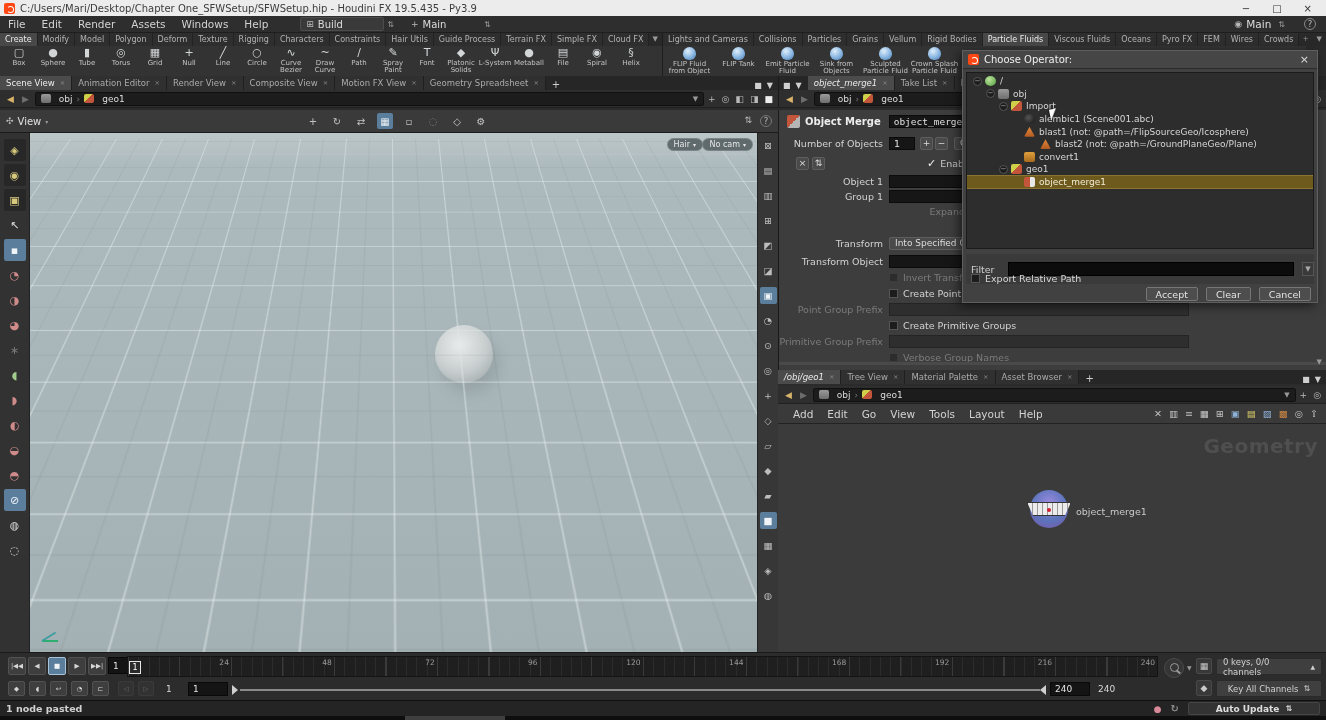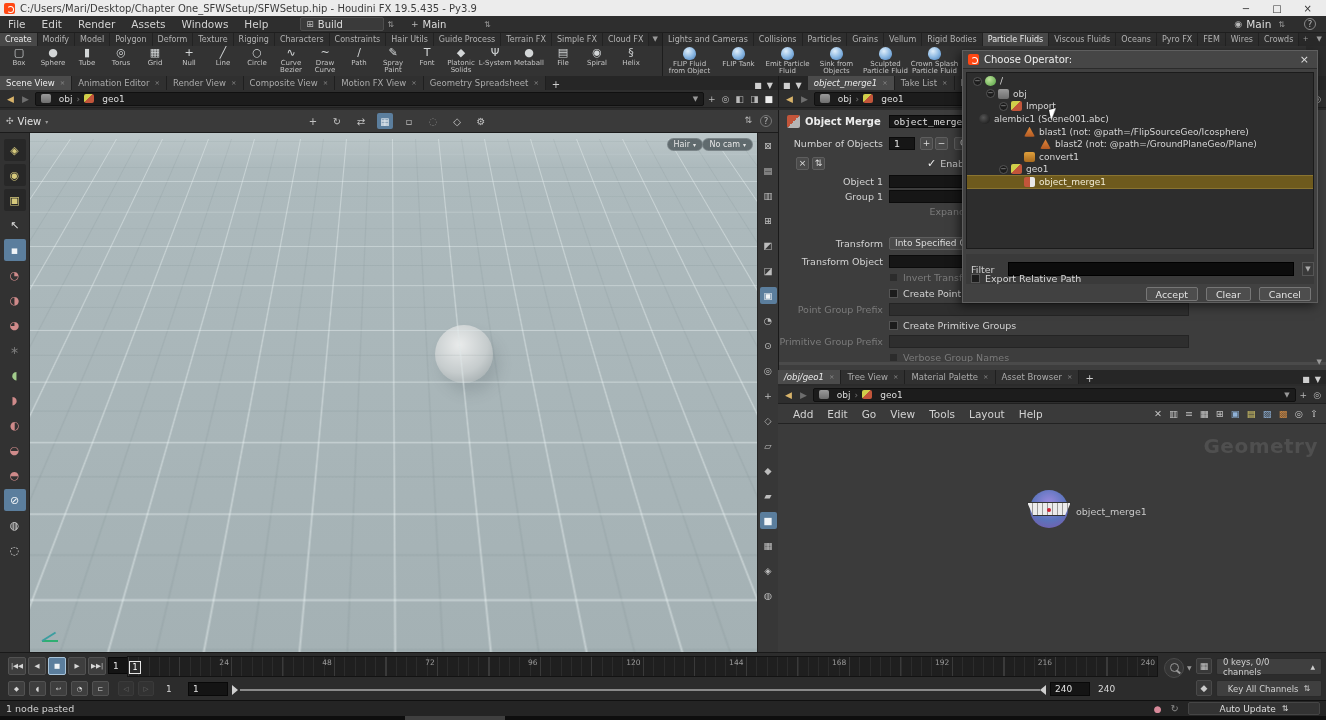--- a/index.html
+++ b/index.html
@@ -154,21 +154,21 @@
   .fmarker{position:absolute;left:36px;top:3px;width:12px;height:13px;background:#2a2a2a;border:1px solid #e6e6e6;color:#fff;font-size:8px;text-align:center;line-height:12px;}
   .rline{position:absolute;top:36px;height:2px;background:#8a8a8a;}
   .cap{position:absolute;top:32px;width:0;height:0;border-top:5px solid transparent;border-bottom:5px solid transparent;}
   .magni{position:absolute;left:1164px;top:5px;width:20px;height:20px;border-radius:50%;background:#353535;border:1px solid #4a4a4a;}
   .magni:after{content:"";position:absolute;left:5px;top:4px;width:7px;height:7px;border-radius:50%;border:1.5px solid #999;}
   .magni:before{content:"";position:absolute;left:11px;top:12px;width:5px;height:1.5px;background:#999;transform:rotate(40deg);}
   .kbtn{position:absolute;height:17px;background:#3f3f3f;border:1px solid #2a2a2a;border-radius:2px;color:#d0d0d0;font-size:8.5px;display:flex;align-items:center;justify-content:center;gap:5px;padding:0 6px;}
   .kico{position:absolute;width:16px;height:16px;background:#383838;border:1px solid #4a4a4a;border-radius:2px;color:#c9c9c9;font-size:9px;display:flex;align-items:center;justify-content:center;}
 
   
-  .statusbar{left:0;top:700px;width:1326px;height:16px;background:#242424;border-top:1px solid #101010;display:flex;align-items:center;padding:0 6px;font-size:9.5px;color:#d2d2d2;}
+  .statusbar{left:0;top:700px;width:1326px;height:16px;background:#242424;border-top:1px solid #101010;display:flex;align-items:center;padding:0 6px;font-size:9.5px;color:#d2d2d2;font-weight:bold;}
   .sbicons{margin-left:auto;display:flex;gap:9px;align-items:center;}
   .sb-bubble{color:#d88a9a;font-size:9px;}
   .sb-refresh{color:#8a8a8a;font-size:10px;}
   .audd{width:132px;height:13px;background:#333;border:1px solid #454545;border-radius:2px;color:#ddd;font-size:9px;display:flex;align-items:center;justify-content:center;gap:6px;}
   .bstrip{left:0;top:716px;width:1326px;height:4px;background:#0e0e0e;}
   .bblock{position:absolute;left:405px;top:0;width:100px;height:4px;background:#3f3f3f;}
 
   .cursorp{left:1050px;top:109px;width:0;height:0;border-left:7px solid #fff;border-bottom:11px solid transparent;filter:drop-shadow(0 0 1px #000);transform:rotate(-12deg);z-index:60;}
 </style>
 </head>
@@ -764,21 +764,21 @@
           <div class="trow" style="padding-left: 19px;">
           <span class="expander">−</span>
           <span class="tic ic-obj"></span>
           <span>obj</span>
         </div>
           <div class="trow" style="padding-left: 32px;">
           <span class="expander">−</span>
           <span class="tic ic-geo"></span>
           <span>Import</span>
         </div>
-          <div class="trow" style="">
+          <div class="trow" style="padding-left: 45px;">
           <span class="expander" style="visibility: hidden;">−</span>
           <span class="tic ic-alembic"></span>
           <span>alembic1 (Scene001.abc)</span>
         </div>
           <div class="trow" style="padding-left: 45px;">
           <span class="expander" style="visibility: hidden;">−</span>
           <span class="tic ic-blast"></span>
           <span>blast1 (not: @path=/FlipSourceGeo/Icosphere)</span>
         </div>
           <div class="trow" style="padding-left: 61px;">

